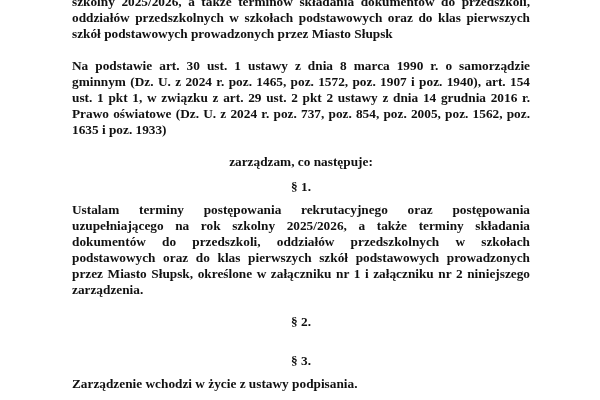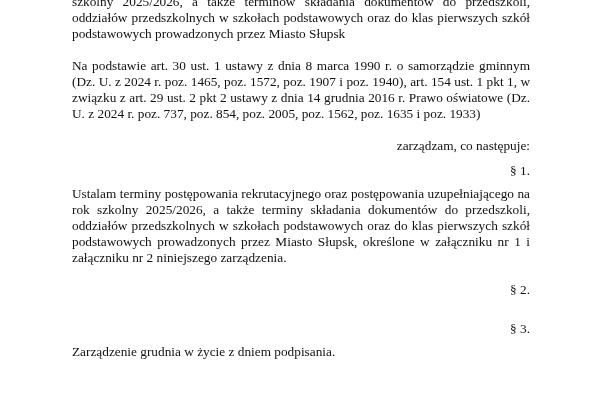--- a/index.html
+++ b/index.html
@@ -1,27 +1,27 @@
 <!DOCTYPE html>
 <html><head>
 <meta charset="utf-8">
 <style>
   html, body { margin: 0; padding: 0; }
   body {
     width: 600px; height: 400px; overflow: hidden; background: #ffffff;
     font-family: "Liberation Serif", serif; color: #111111;
   }
-  .page { position: relative; width: 600px; height: 400px; }
+  .page { position: relative; width: 600px; height: 400px; font-weight: bold; }
   .content {
     position: absolute; left: 72px; top: -6px; width: 458px;
     font-size: 13.3px; line-height: 16px;
   }
   .p { text-align: justify; margin: 0; }
   .p.last-left { text-align-last: left; }
-  .center { text-align: right; margin: 0; }
+  .center { text-align: center; margin: 0; }
   .gap16 { height: 16px; }
   .gap9 { height: 9px; }
   .gap7 { height: 7px; }
 </style>
 </head>
 <body>
 
 <div class="page">
   <div class="content">
     <p class="p last-left">szkolny 2025/2026, a także terminów składania dokumentów do przedszkoli, oddziałów przedszkolnych w szkołach podstawowych oraz do klas pierwszych szkół podstawowych prowadzonych przez Miasto Słupsk</p>
@@ -32,15 +32,15 @@
     <div class="gap9"></div>
     <p class="center">§ 1.</p>
     <div class="gap7"></div>
     <p class="p last-left">Ustalam terminy postępowania rekrutacyjnego oraz postępowania uzupełniającego na rok szkolny 2025/2026, a także terminy składania dokumentów do przedszkoli, oddziałów przedszkolnych w szkołach podstawowych oraz do klas pierwszych szkół podstawowych prowadzonych przez Miasto Słupsk, określone w załączniku nr 1 i załączniku nr 2 niniejszego zarządzenia.</p>
     <div class="gap16"></div>
     <p class="center">§ 2.</p>
     <div class="gap7"></div>
     <div class="gap16"></div>
     <p class="center">§ 3.</p>
     <div class="gap7"></div>
-    <p class="p last-left">Zarządzenie grudnia w życie z dniem podpisania.</p>
+    <p class="p last-left">Zarządzenie wchodzi w życie z ustawy podpisania.</p>
   </div>
 </div>
 
 </body></html>

